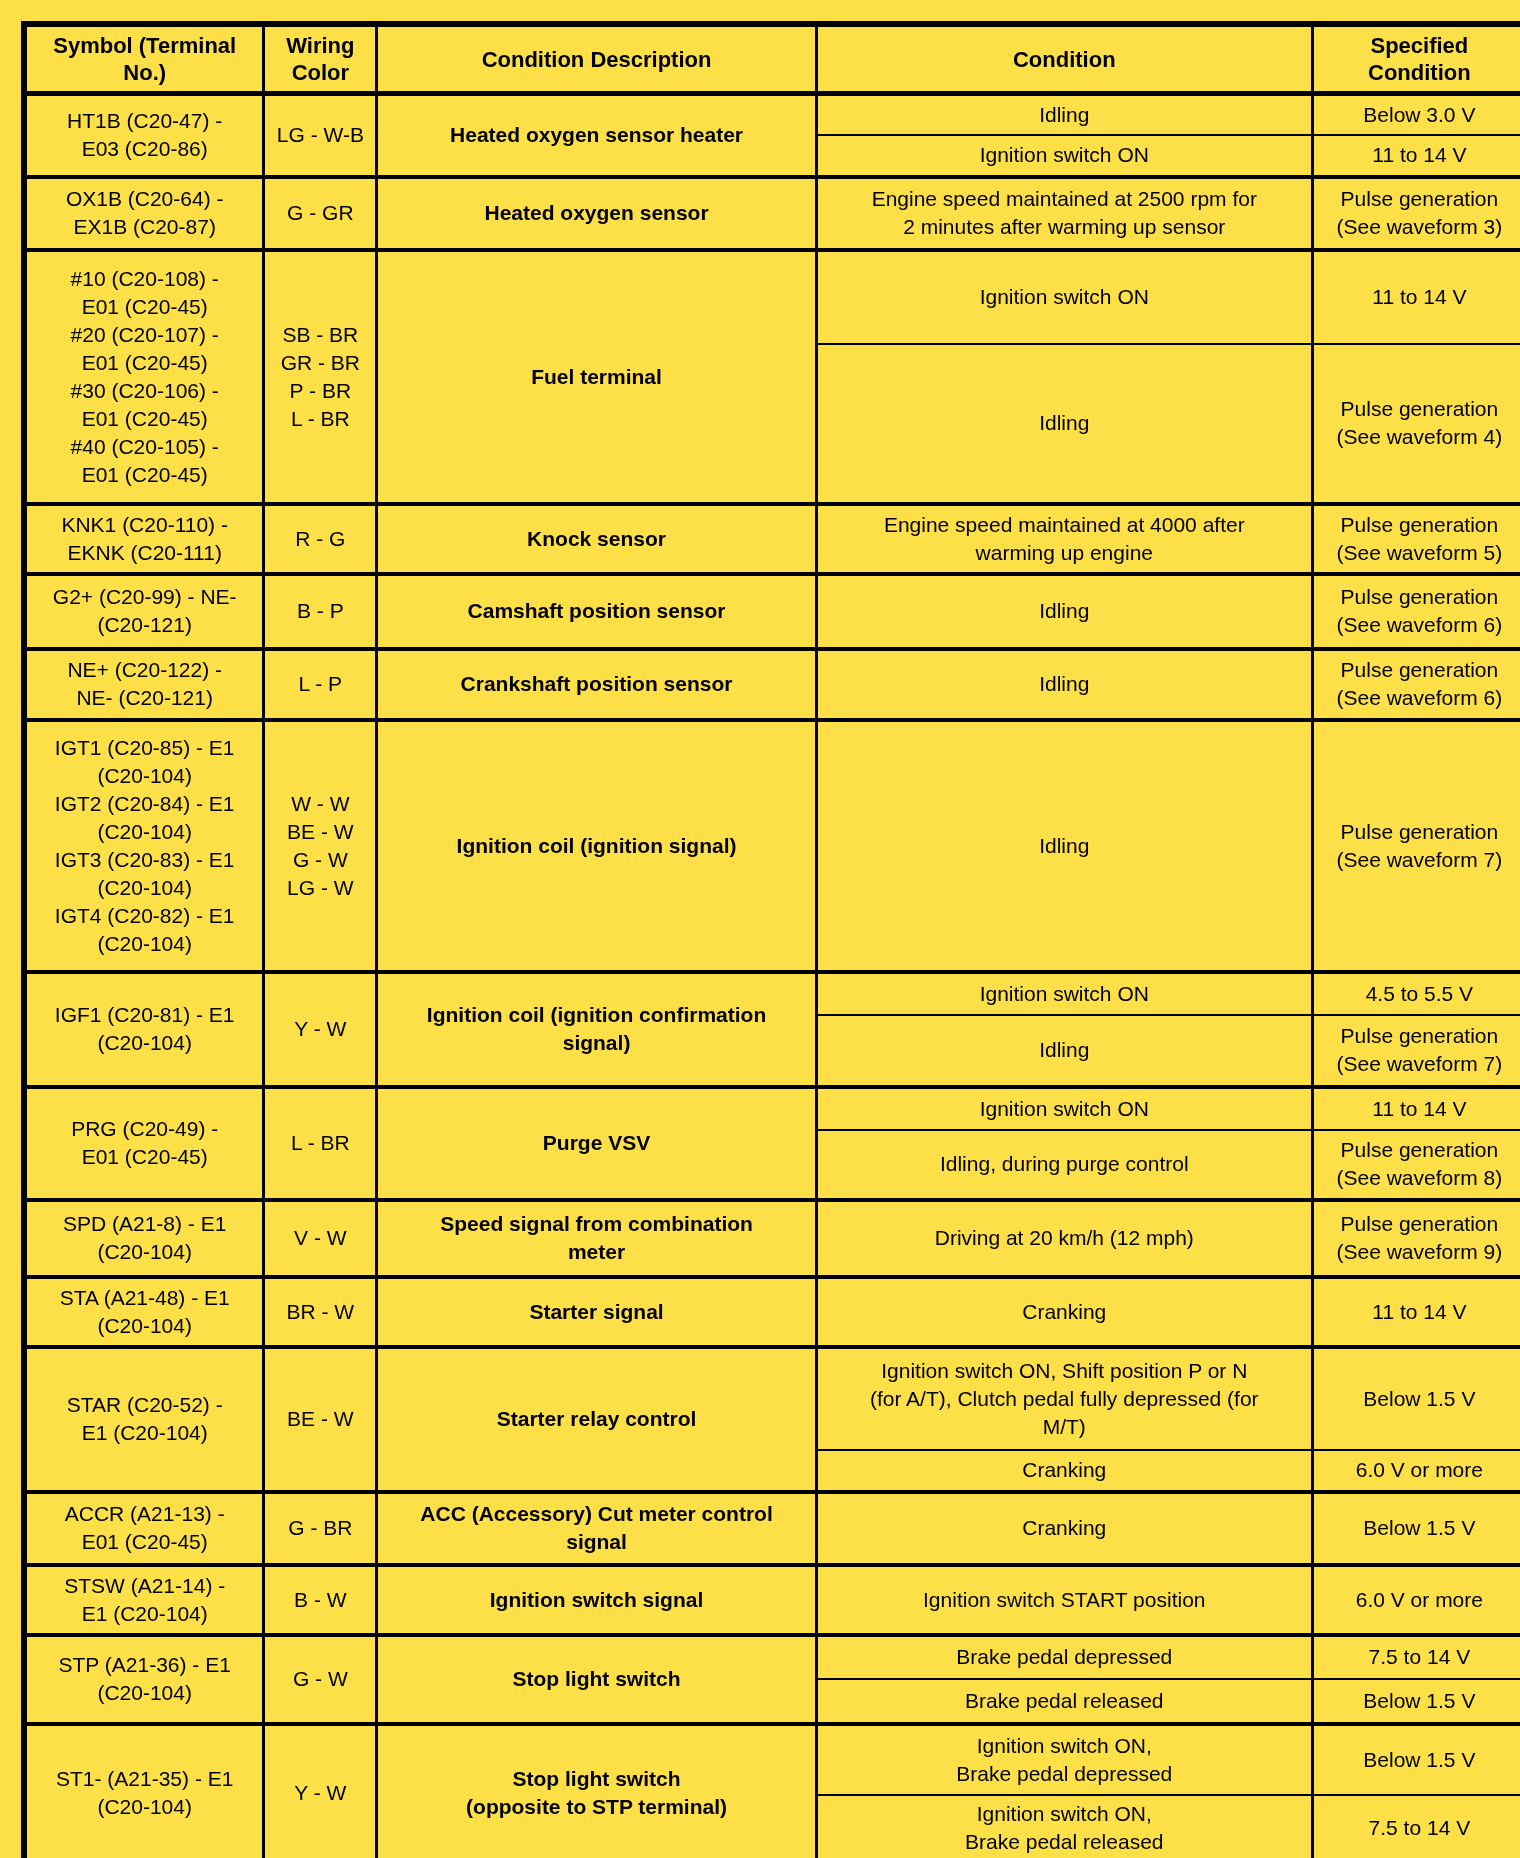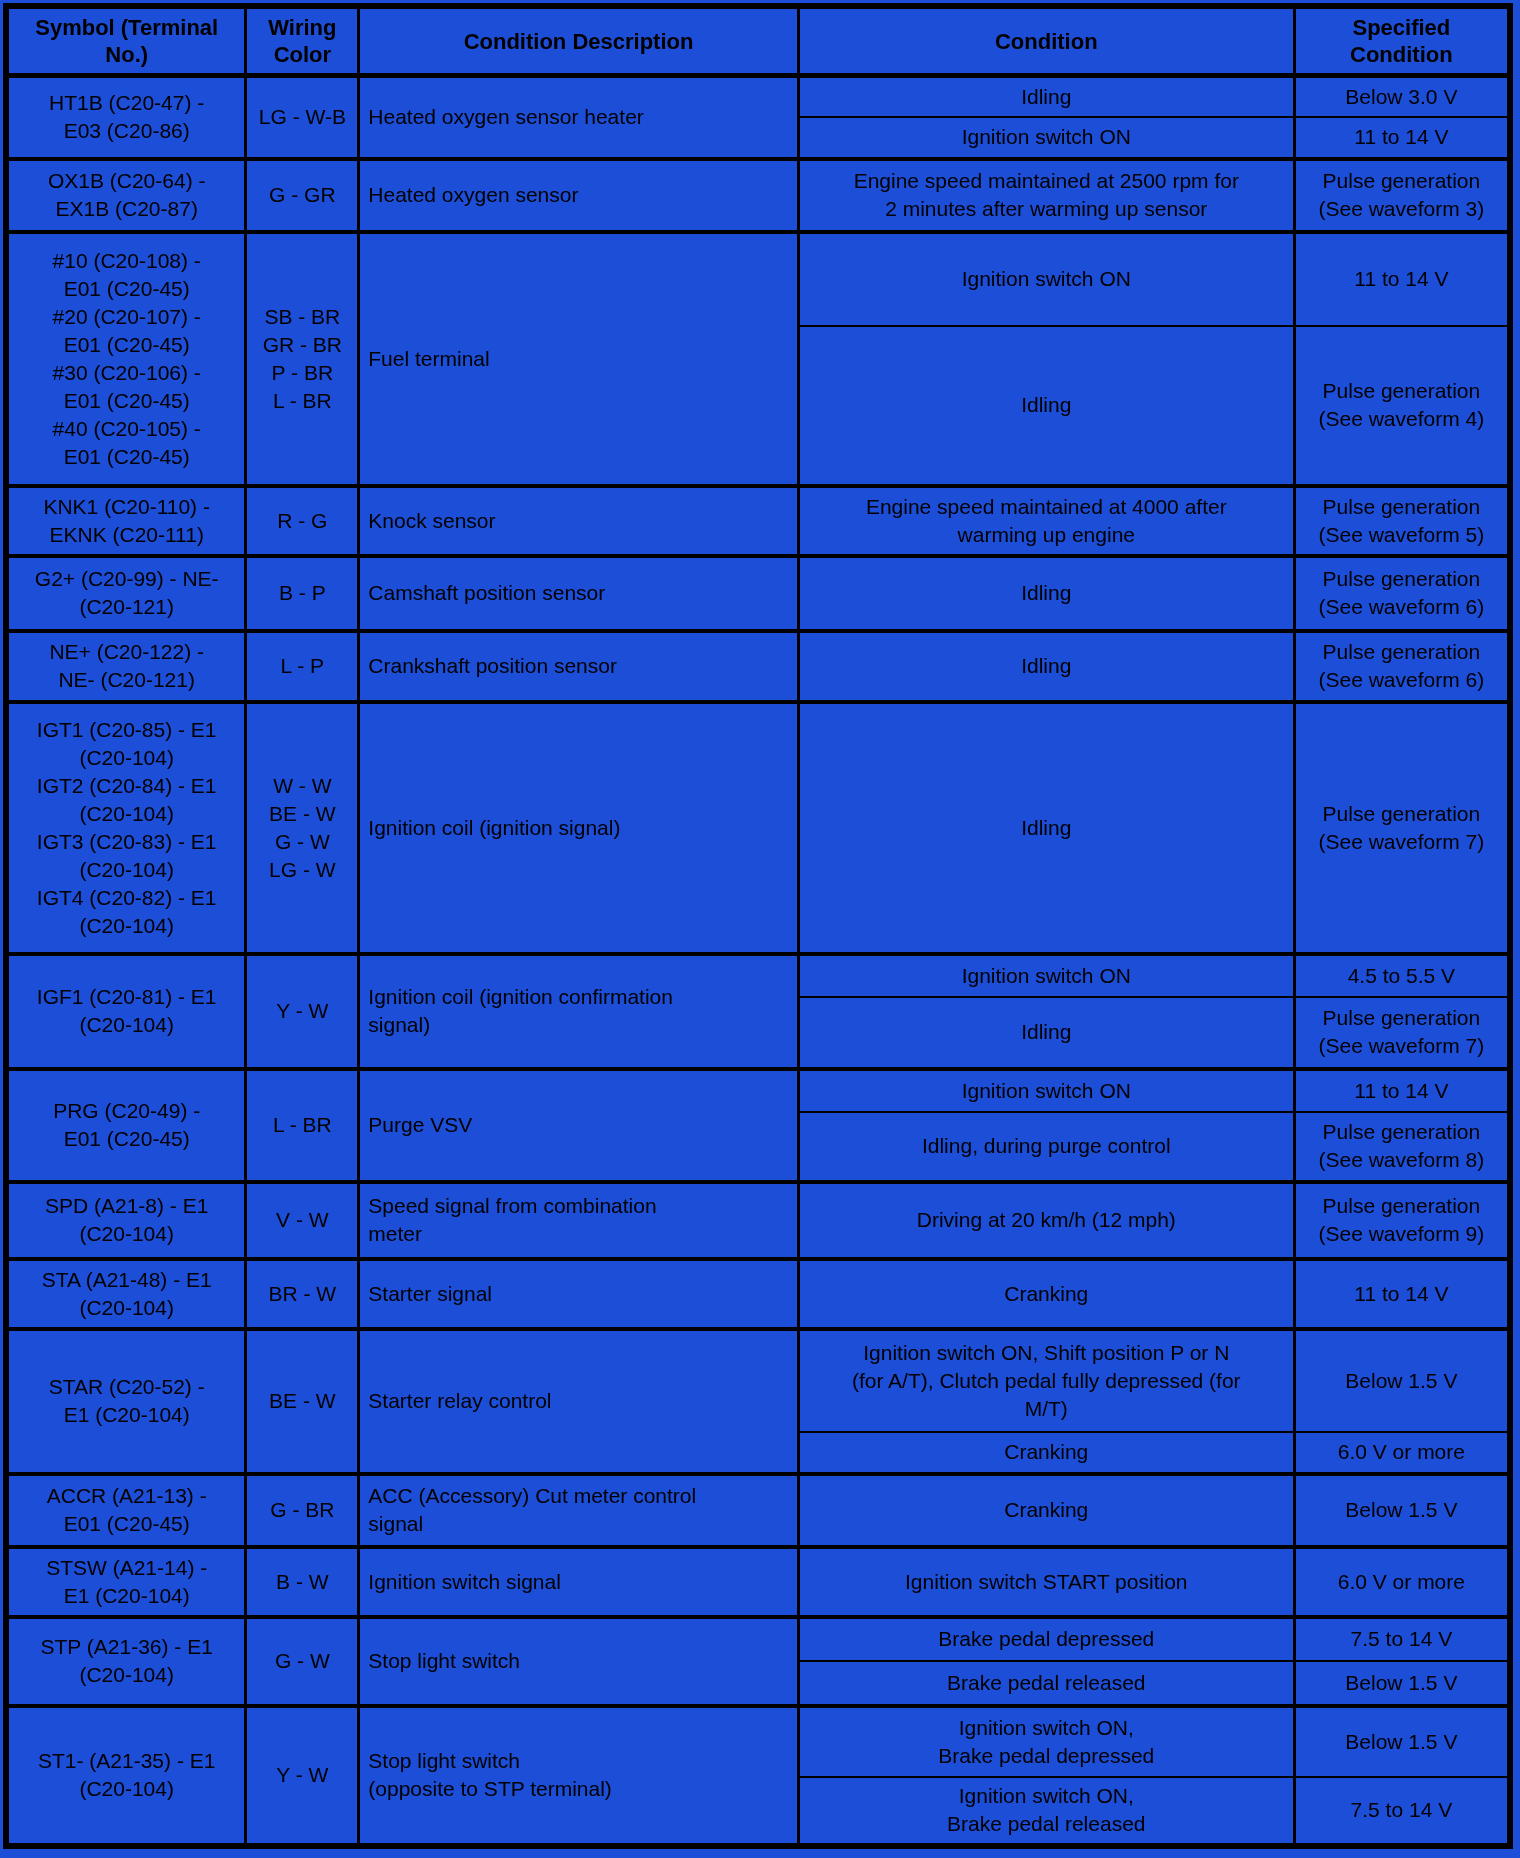--- a/index.html
+++ b/index.html
@@ -3,23 +3,23 @@
 <meta charset="utf-8">
 <style>
   html, body {
     margin: 0;
     padding: 0;
     background: #ffffff;
   }
   .page {
     width: 1520px;
     height: 1858px;
-    background: #1d4ed8;
+    background: #fde047;
     box-sizing: border-box;
-    padding: 3px;
+    padding: 21px;
     font-family: "Liberation Sans", sans-serif;
     color: #000000;
   }
   table.terminal-table {
     border-collapse: collapse;
     table-layout: fixed;
     width: 1510px;
     border: 6px solid #000000;
     font-size: 21px;
     color: #000000;
@@ -46,21 +46,22 @@
     white-space: pre-line;
     line-height: 28px;
     padding: 2px 8px;
     box-sizing: border-box;
     overflow: hidden;
   }
   table.terminal-table tr.group-start td {
     border-top-width: 4px;
   }
   table.terminal-table td.desc {
-    text-align: left;
+    text-align: center;
+    font-weight: bold;
   }
   table.terminal-table td.align-left {
     text-align: center;
   }
 </style>
 </head>
 <body>
 
 <div class="page">
   <table class="terminal-table">

